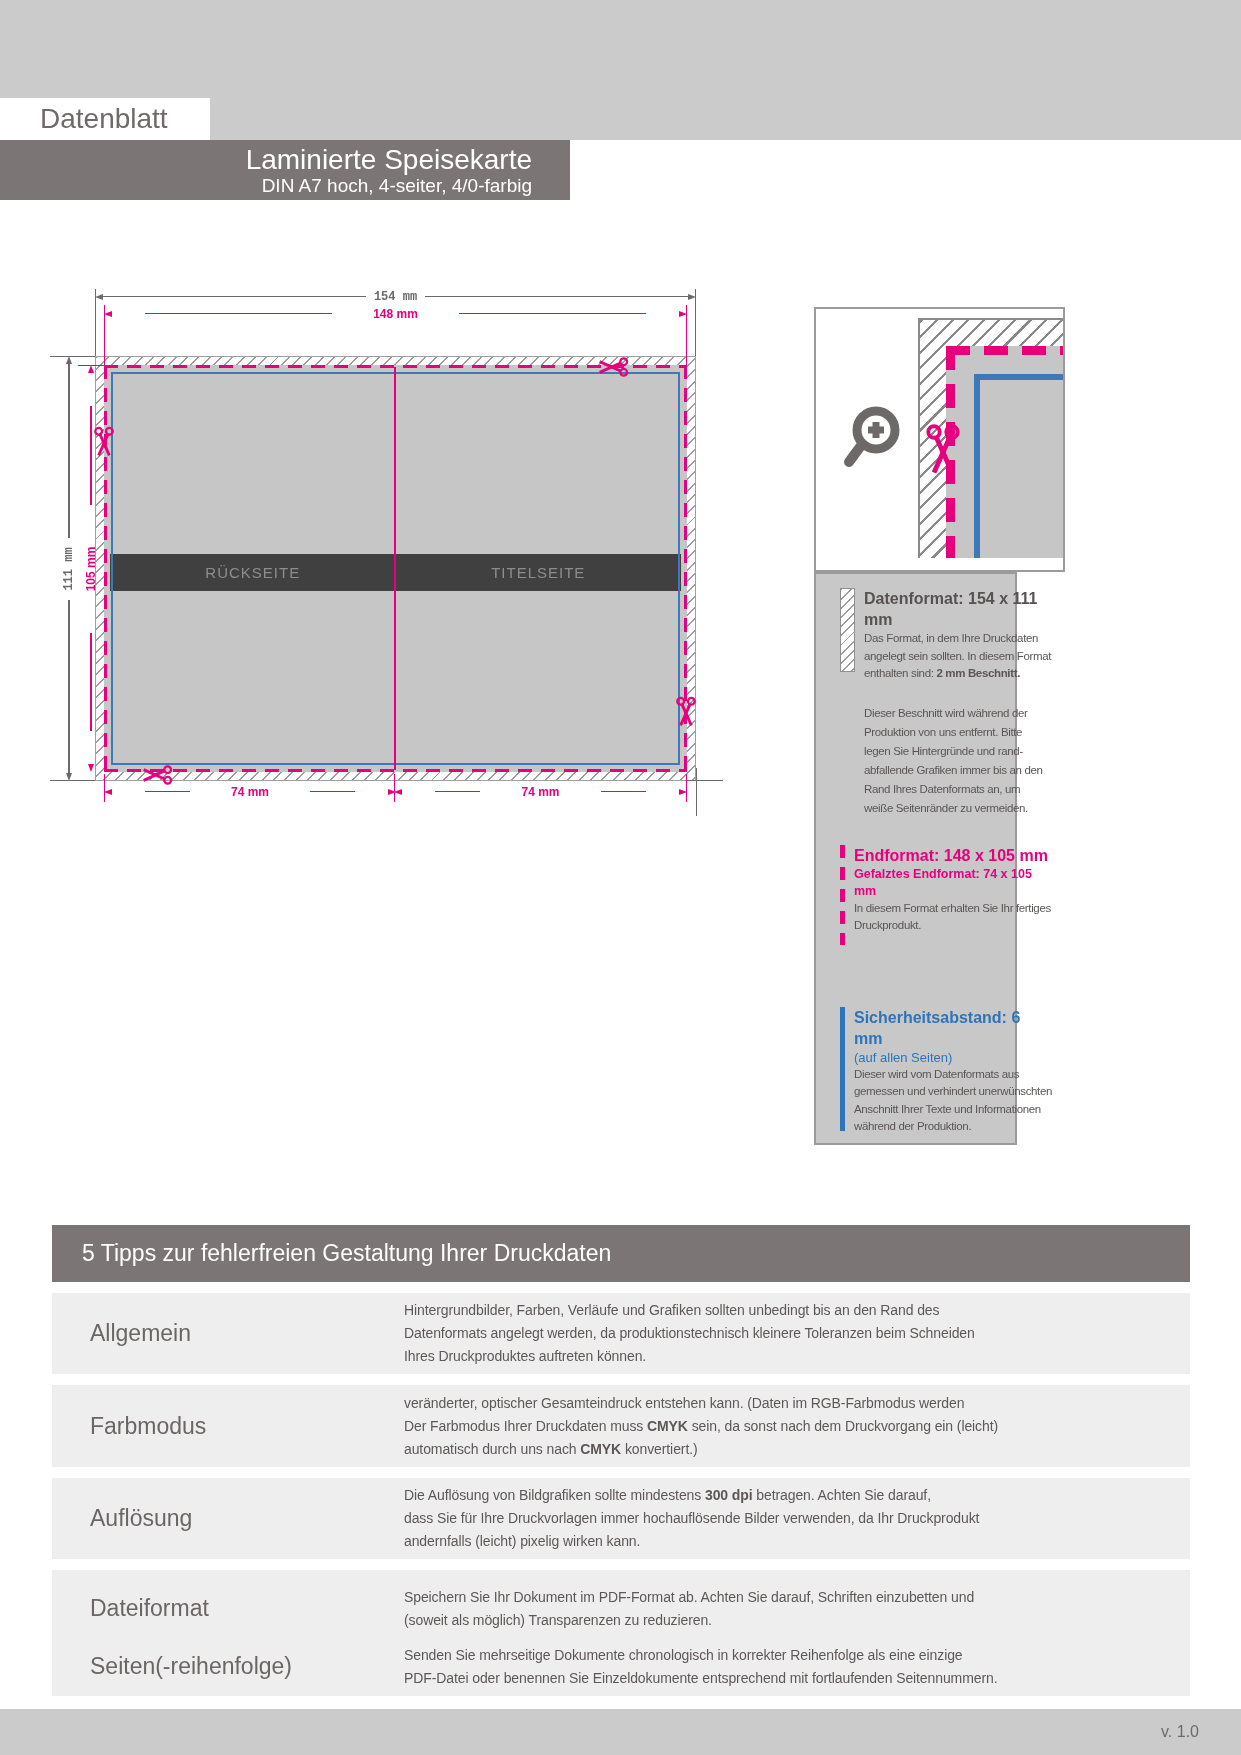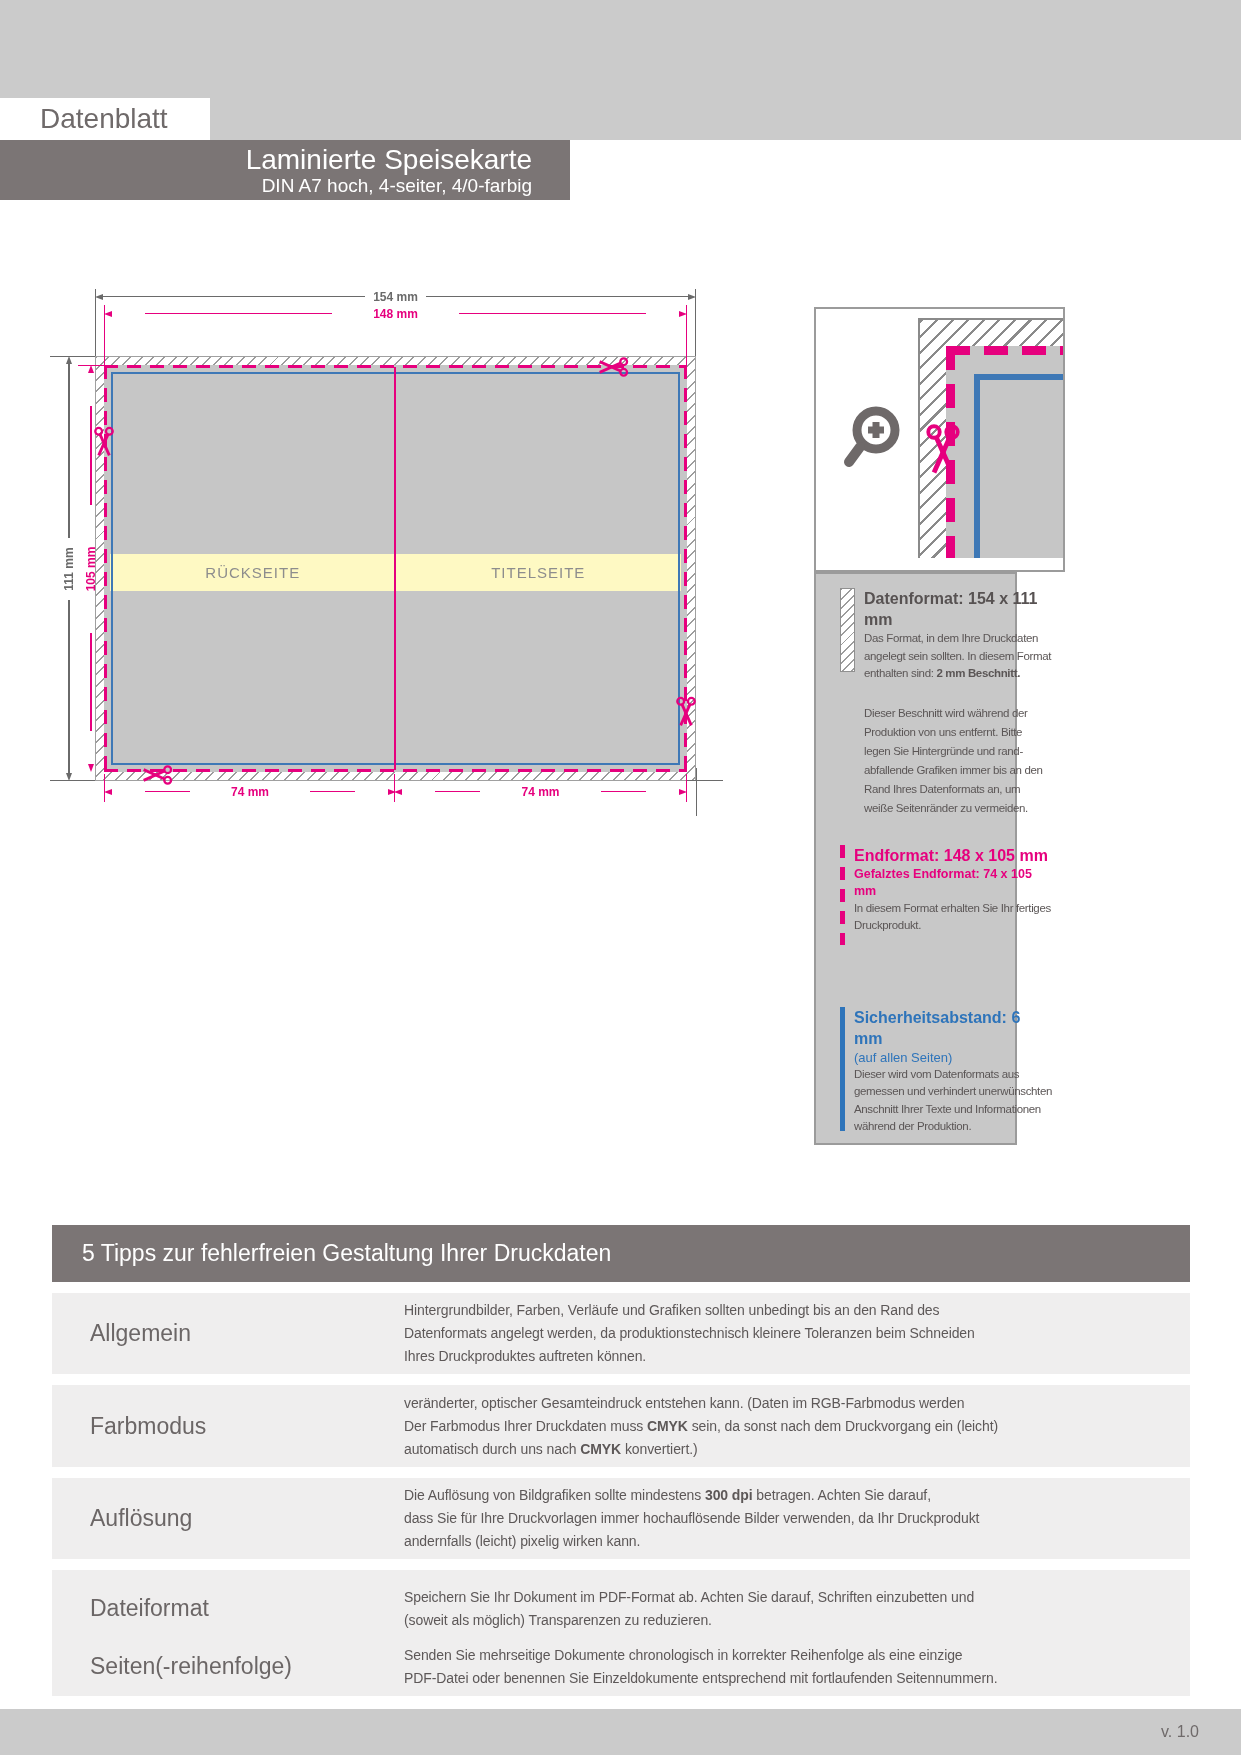--- a/index.html
+++ b/index.html
@@ -21,38 +21,38 @@
   .hatch{background-color:#fff;background-image:repeating-linear-gradient(135deg,#9c9c9c 0 1.4px,transparent 1.4px 8px);}
   .bleed{left:95px;top:356px;width:601px;height:425px;border:1px solid #a0a0a0;box-sizing:border-box;}
   .cut{left:104px;top:365px;width:583px;height:407px;background:#c6c6c6;}
   .cut .d{position:absolute;background-repeat:repeat;}
   .cut .dt{left:0;top:0;right:0;height:2.6px;background-image:repeating-linear-gradient(90deg,#e6007e 0 14px,transparent 14px 23px);}
   .cut .db{left:0;bottom:0;right:0;height:2.6px;background-image:repeating-linear-gradient(90deg,#e6007e 0 14px,transparent 14px 23px);}
   .cut .dl{left:0;top:0;bottom:0;width:2.6px;background-image:repeating-linear-gradient(180deg,#e6007e 0 14px,transparent 14px 23px);}
   .cut .dr{right:0;top:0;bottom:0;width:2.6px;background-image:repeating-linear-gradient(180deg,#e6007e 0 14px,transparent 14px 23px);}
   .safety{left:111px;top:372px;width:569px;height:393px;border:2px solid #3e78b6;box-sizing:border-box;}
   .fold{left:394px;top:367px;width:2px;height:403px;background:#e6007e;}
-  .pageband{left:110px;top:554px;width:571px;height:37px;background:#fef9c3;display:flex;}
+  .pageband{left:110px;top:554px;width:571px;height:37px;background:#404040;display:flex;}
   .pageband span{flex:1;text-align:center;line-height:37px;font-size:15px;letter-spacing:1px;color:#8d8d8d;}
 
   
   .dimh{position:absolute;display:flex;align-items:center;height:13px;}
   .dimh .ln{flex:1;height:1.5px;background:currentColor;}
   .dimh .ah{width:0;height:0;border-top:3.5px solid transparent;border-bottom:3.5px solid transparent;}
   .dimh .ah.l{border-right:8px solid;}
   .dimh .ah.r{border-left:8px solid;}
   .dimh .lbl{font-size:12px;font-weight:bold;padding:0 8px;white-space:nowrap;}
   .dimv{position:absolute;display:flex;flex-direction:column;align-items:center;width:16px;}
   .dimv .ln{flex:1;width:1.5px;background:currentColor;}
   .dimv .ah{width:0;height:0;border-left:3.5px solid transparent;border-right:3.5px solid transparent;}
   .dimv .ah.u{border-bottom:8px solid;}
   .dimv .ah.d{border-top:8px solid;}
   .dimv .lblwrap{height:62px;width:16px;display:flex;align-items:center;justify-content:center;}
   .dimv .lbl{transform:rotate(-90deg);font-size:12px;font-weight:bold;white-space:nowrap;}
-  .gray{color:#6a6a6a;}
+  .gray{color:#6a6a6a;font-family:Liberation Mono, monospace;}
   .mag{color:#e6007e;gap:33px;}
   .ext{position:absolute;}
 
   .sc{position:absolute;line-height:0;}
 
   
   .detail{left:814px;top:307px;width:251px;height:265px;background:#fff;border:2px solid #9b9b9b;box-sizing:border-box;}
   .illo{left:918px;top:318px;width:145px;height:240px;background-color:#fff;
         background-image:repeating-linear-gradient(135deg,#8a8a8a 0 2.2px,transparent 2.2px 11px);
         border-left:2px solid #8a8a8a;border-top:2px solid #8a8a8a;box-sizing:border-box;}

